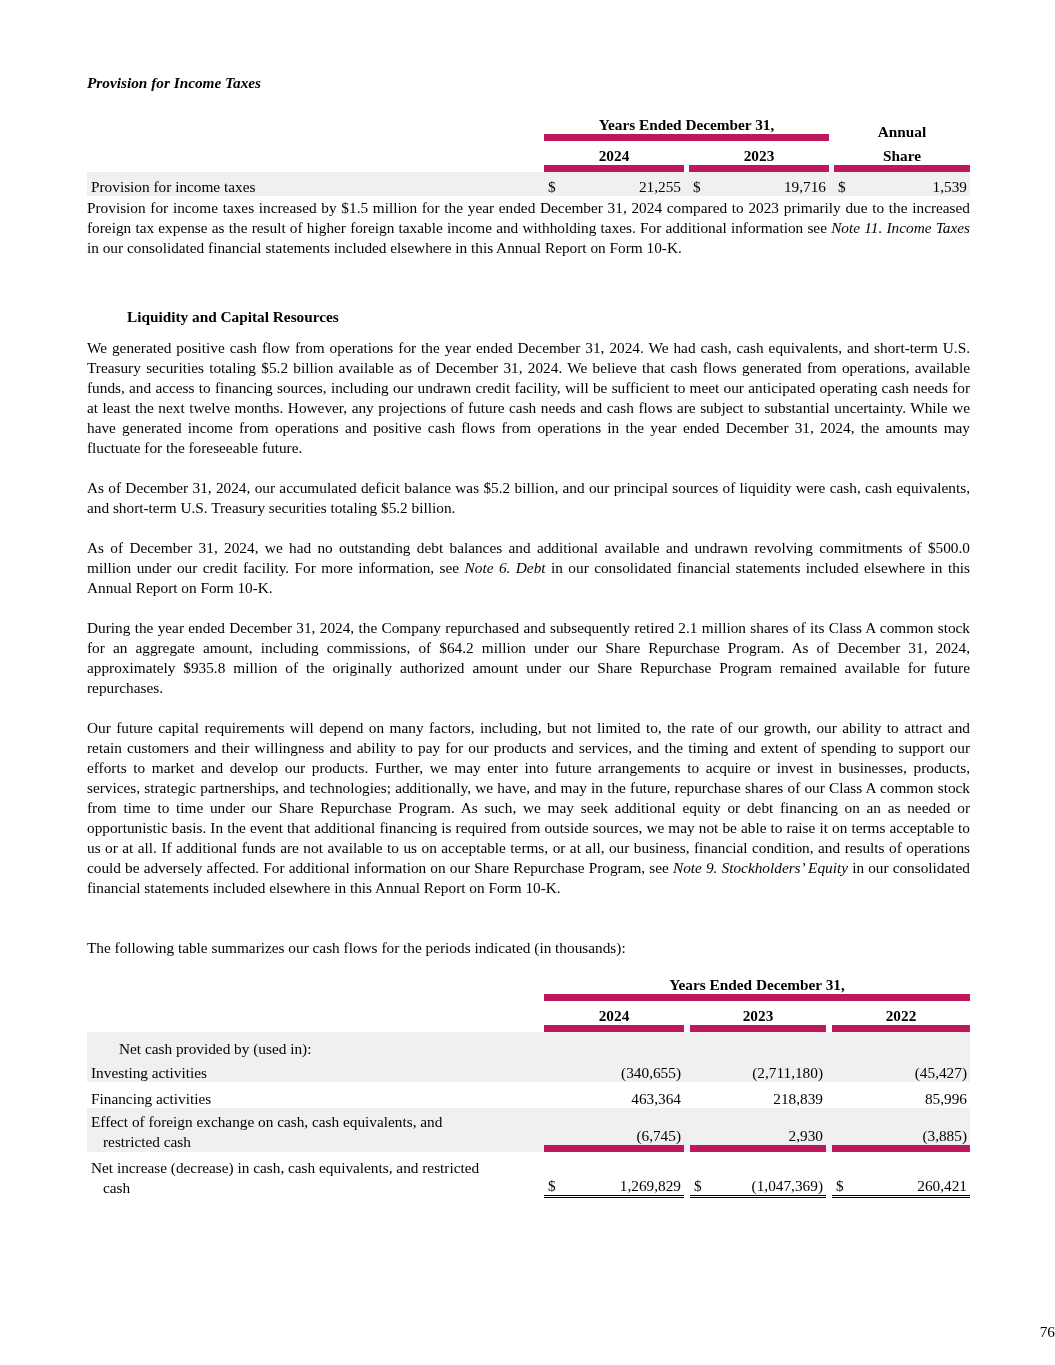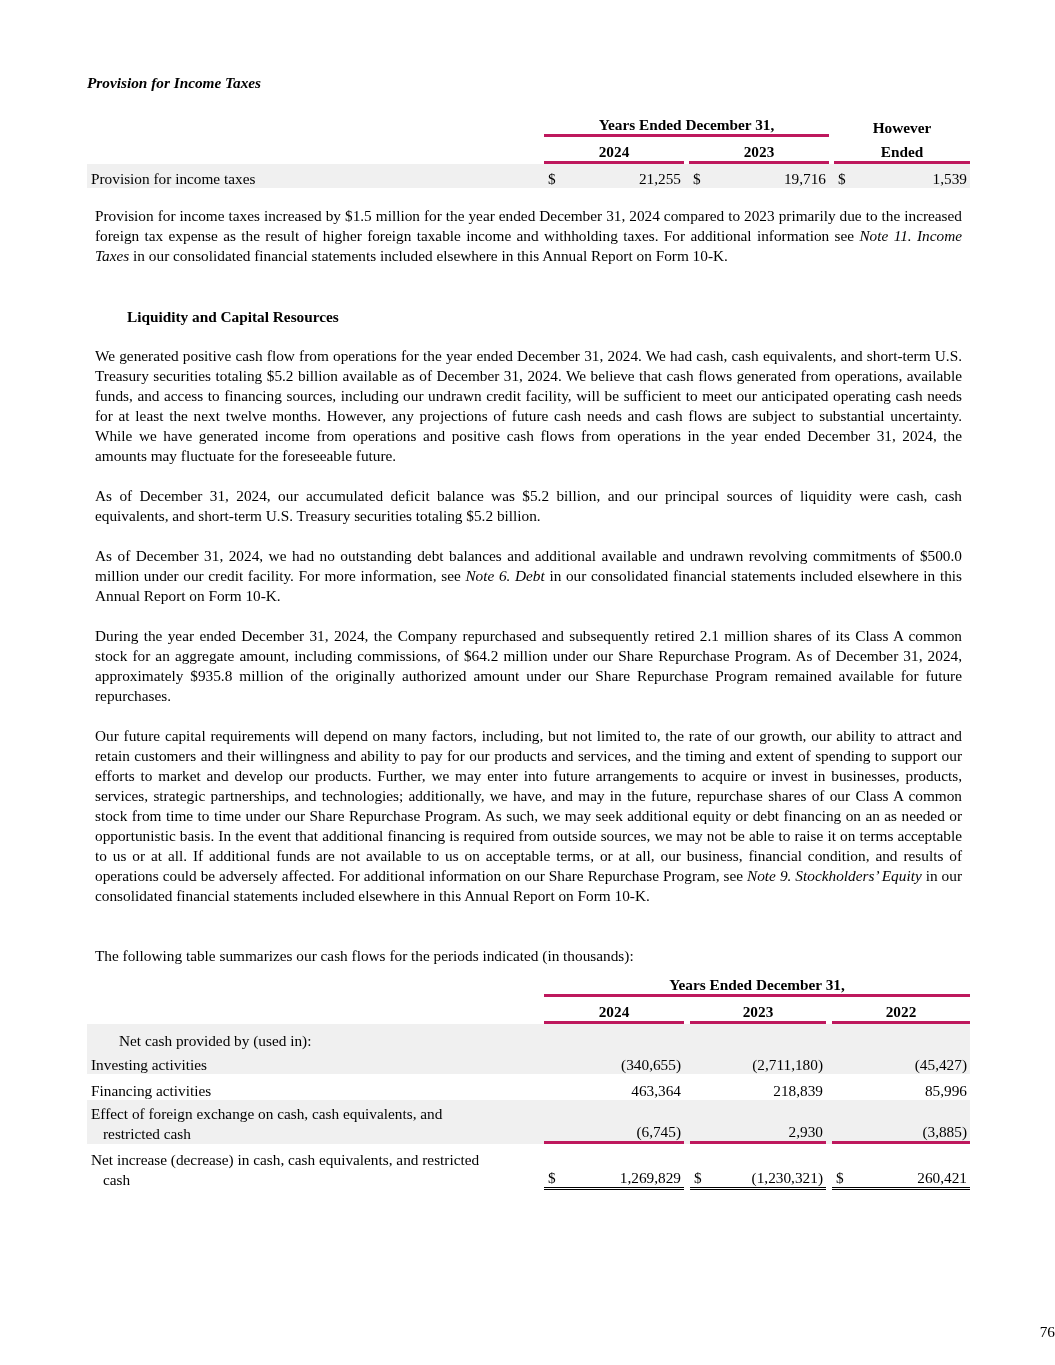--- a/index.html
+++ b/index.html
@@ -3,32 +3,32 @@
 <meta charset="utf-8">
 <style>
   html, body { margin: 0; padding: 0; background: #ffffff; }
   body {
     width: 1055px; height: 1365px; position: relative; overflow: hidden;
     font-family: "Liberation Serif", serif; color: #000; font-size: 15.3px;
   }
   .page { position: absolute; left: 87px; top: 0; width: 883px; }
   .h-italic { position: absolute; top: 74px; left: 0; font-weight: bold; font-style: italic; }
   .h-bold { font-weight: bold; margin-left: 40px; }
-  p { margin: 8px; text-align: justify; line-height: 20px; }
+  p { margin: 0; text-align: justify; line-height: 20px; }
   .para { position: absolute; left: 0; width: 883px; }
   i { font-style: italic; }
 
   table { border-collapse: separate; border-spacing: 0; position: absolute; left: 0; width: 883px; }
   td { padding: 0; height: 24px; vertical-align: bottom; font-size: 15.3px; }
   .shade td.lbl, .shade td.cell { background: #f0f0f0; }
   .lbl { padding-left: 4px; }
   .dollar { text-align: left; padding-left: 4px; }
   .num { text-align: right; padding-right: 3px; }
   .hdr { text-align: center; font-weight: bold; }
-  .uline { border-bottom: 3px solid #be185d; }
+  .uline { border-bottom: 7px solid #be185d; }
   .dbl { border-bottom: 3px double #000; }
   .gap { width: 6px; }
   .pagenum { position: absolute; top: 1323px; left: 0; width: 1055px; text-align: right; }
 </style>
 </head>
 <body>
 
 <div class="page">
 
   <div class="h-italic">Provision for Income Taxes</div>
@@ -43,29 +43,29 @@
         <col style="width:120px">
         <col style="width:5px">
         <col style="width:20px">
         <col style="width:116px">
     </colgroup>
     <tbody>
         <tr>
       <td></td>
       <td colspan="5" class="hdr uline">Years Ended December 31,</td>
       <td></td>
-      <td colspan="2" class="hdr">However</td>
+      <td colspan="2" class="hdr">Annual</td>
     </tr>
     <tr>
       <td></td>
       <td colspan="2" class="hdr uline">2024</td>
       <td></td>
       <td colspan="2" class="hdr uline">2023</td>
       <td></td>
-      <td colspan="2" class="hdr uline">Ended</td>
+      <td colspan="2" class="hdr uline">Share</td>
     </tr>
     <tr class="shade">
       <td class="lbl">Provision for income taxes</td>
       <td class="cell dollar">$</td>
       <td class="cell num">21,255</td>
       <td class="cell"></td>
       <td class="cell dollar">$</td>
       <td class="cell num">19,716</td>
       <td class="cell"></td>
       <td class="cell dollar">$</td>
@@ -178,21 +178,21 @@
     </tr>
     <tr>
       <td class="lbl" style="height:46px; line-height:20px; vertical-align:bottom;margin-left:12px;">
         <div>Net increase (decrease) in cash, cash equivalents, and restricted</div>
         <div style="padding-left:12px;">cash</div>
       </td>
       <td class="dollar dbl">$</td>
       <td class="num dbl">1,269,829</td>
       <td></td>
       <td class="dollar dbl">$</td>
-      <td class="num dbl">(1,230,321)</td>
+      <td class="num dbl">(1,047,369)</td>
       <td></td>
       <td class="dollar dbl">$</td>
       <td class="num dbl">260,421</td>
     </tr>
   </tbody>
     </table>
 </div>
 
 <div class="pagenum">76</div>
 

